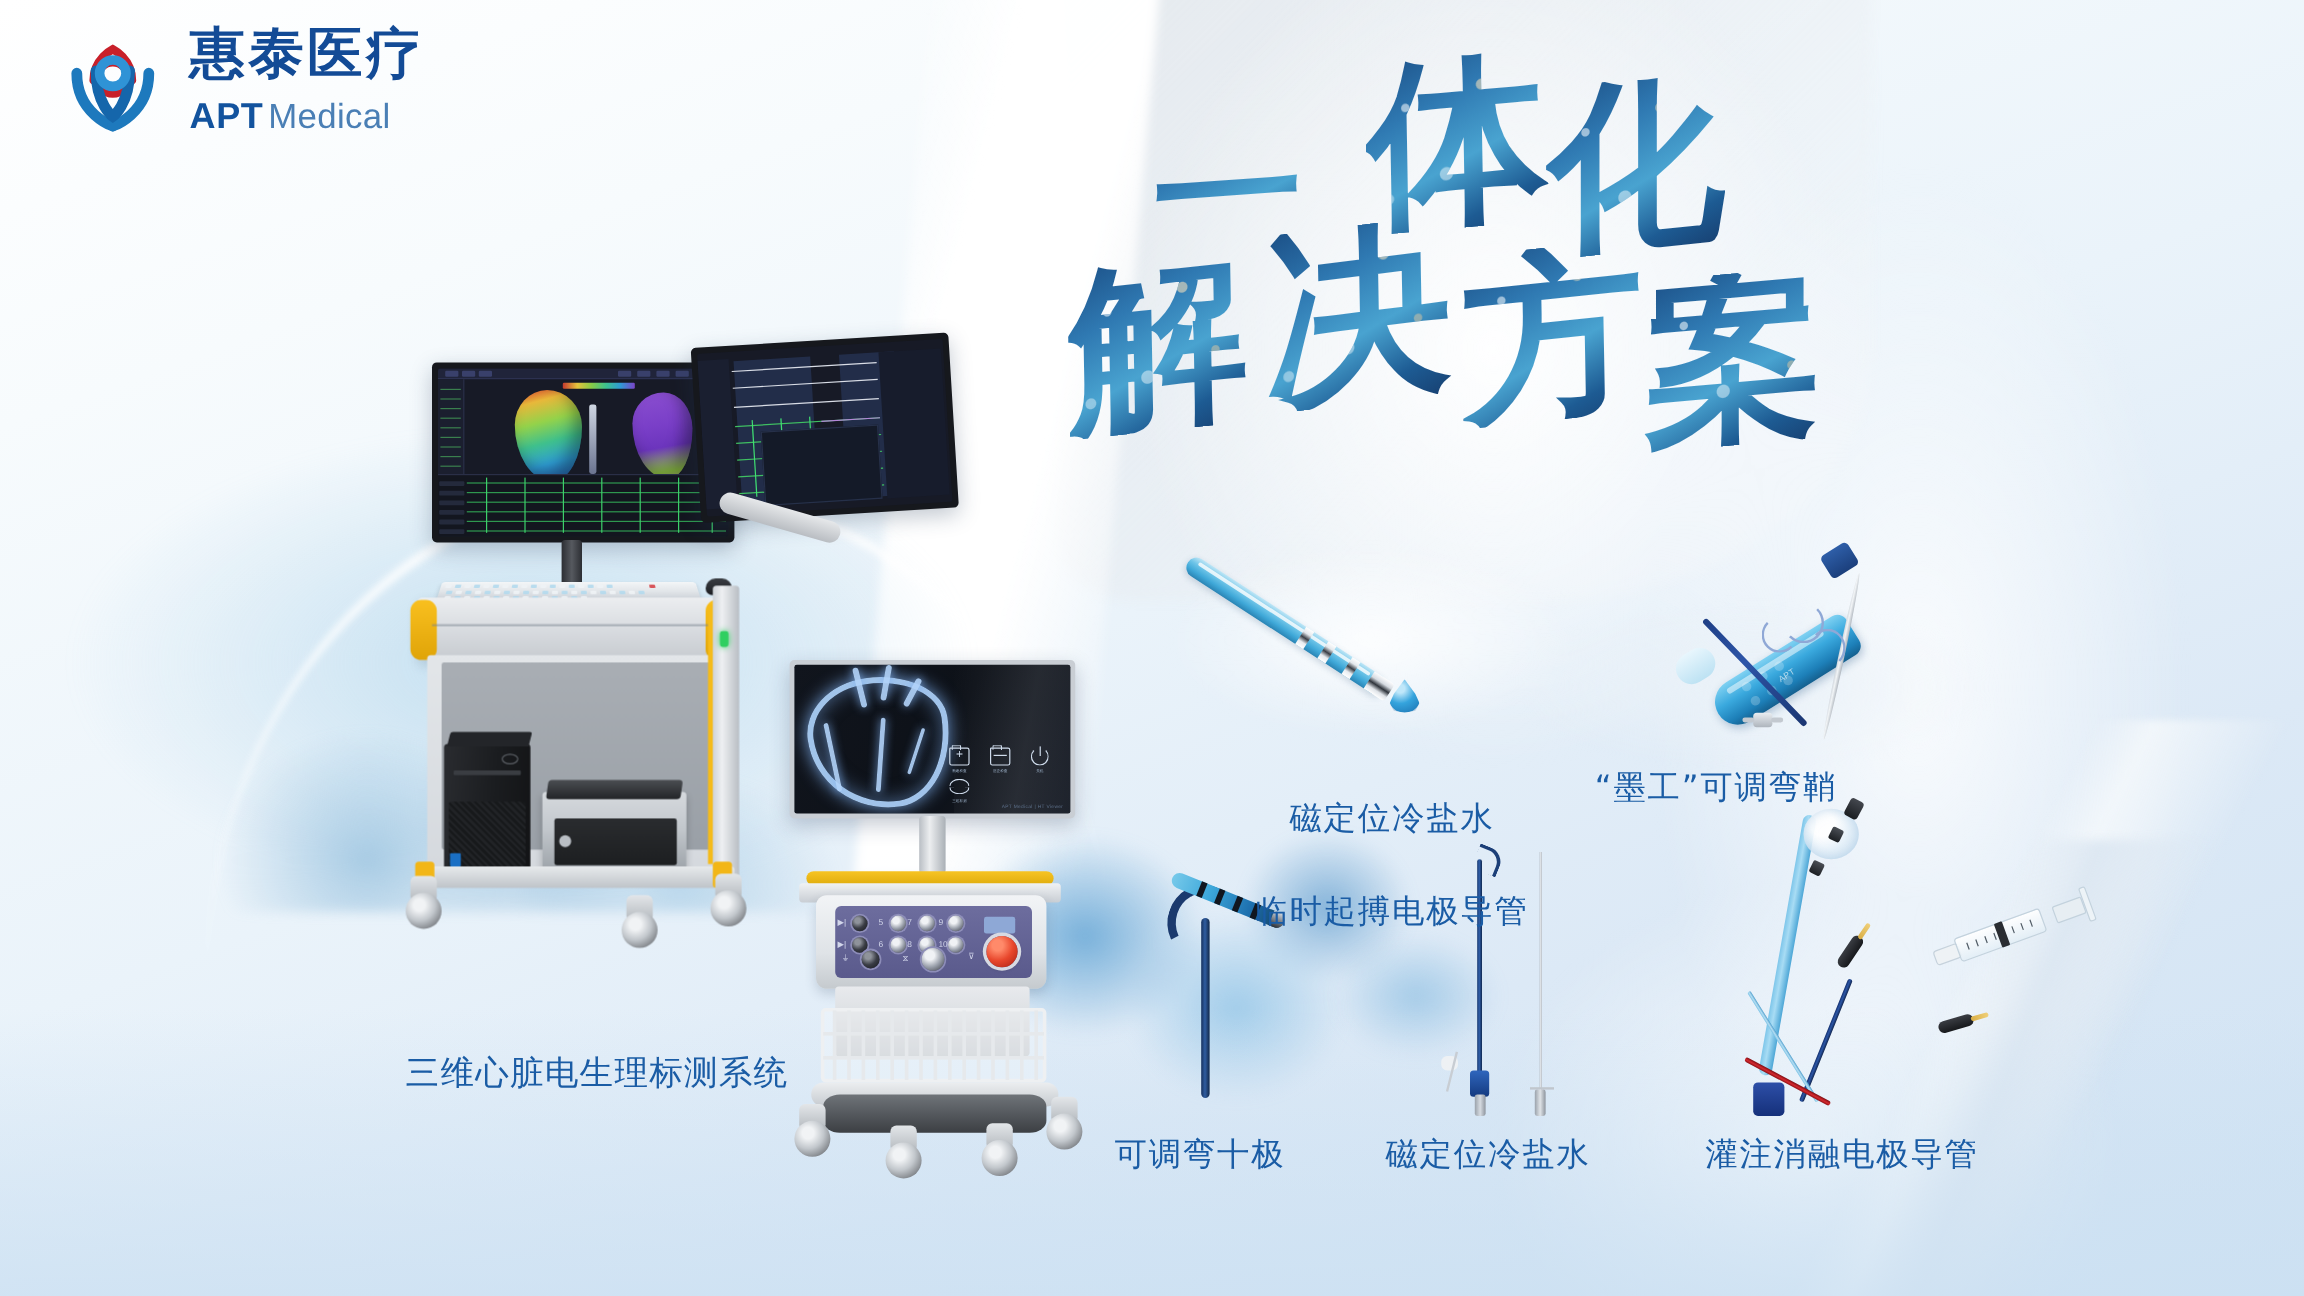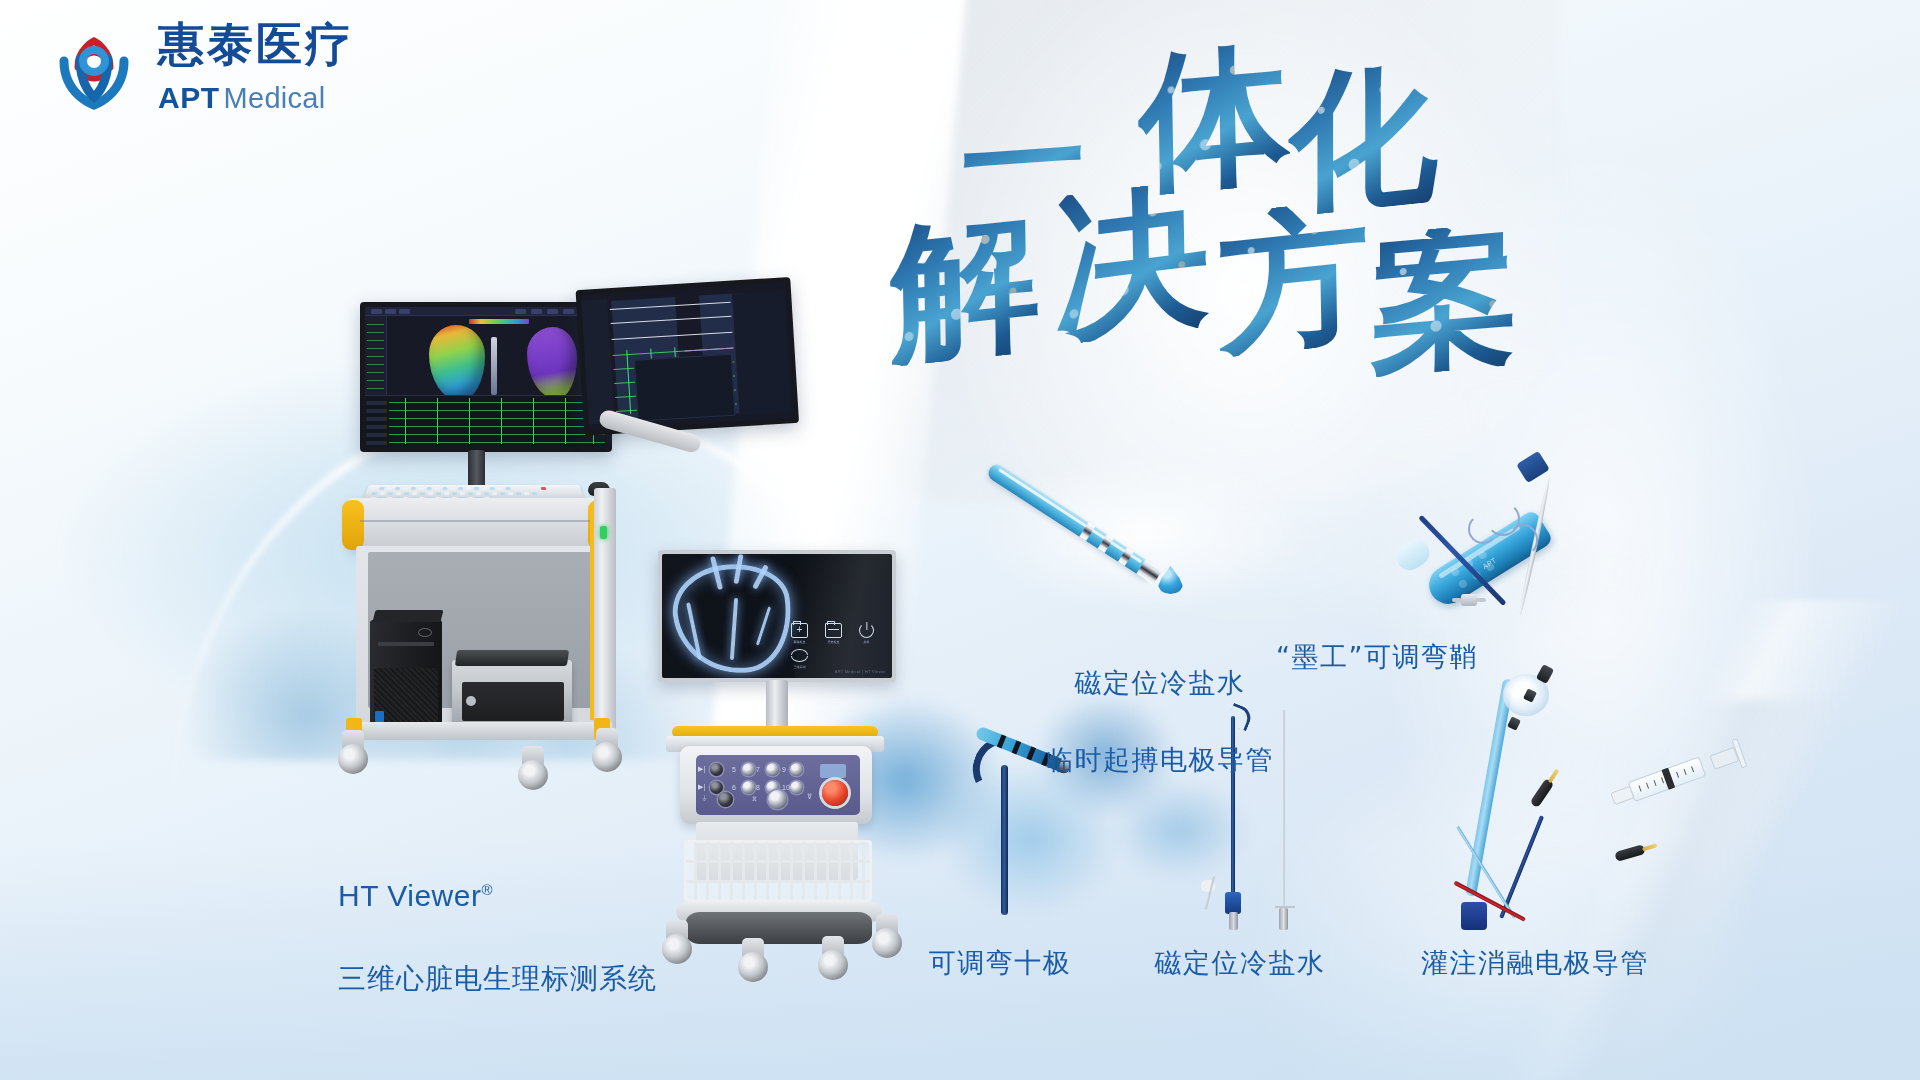--- a/index.html
+++ b/index.html
@@ -150,21 +150,21 @@
   .cap-htviewer {
     left: 338px; top: 832px; text-align: left; line-height: 1.5;
   }
   .cap-htviewer .en {
     display: block; font-size: 30px; font-weight: 400; letter-spacing: .5px;
     font-family: "Liberation Sans", sans-serif; color: #1a5ca5;
   }
   .cap-htviewer .en sup { font-size: 15px; vertical-align: super; }
   .cap-htviewer .cn { display: block; font-size: 28px; letter-spacing: 1px; }
   .cap-ablation  { left: 1020px; top: 626px; width: 280px; }
-  .cap-sheath    { left: 1247px; top: 638px; width: 260px; text-align: center; }
+  .cap-sheath    { left: 1300px; top: 638px; width: 260px; text-align: center; }
   .cap-decapolar { left: 900px;  top: 944px; width: 200px; }
   .cap-septal    { left: 1120px; top: 944px; width: 240px; }
   .cap-pacing    { left: 1400px; top: 944px; width: 270px; }
 
   
   #cart1 { position: absolute; left: 300px; top: 290px; width: 500px; height: 530px; }
 
   .mon { position: absolute; border-radius: 4px; background: #16181d; box-shadow: 0 6px 18px rgba(40,60,90,.28); }
   .mon-screen { position: absolute; inset: 5px; border-radius: 2px; overflow: hidden; background: #171a26; }
 
@@ -863,21 +863,20 @@
       <div class="tick" style="left:56px"></div>
         <div class="tick" style="left:64px"></div>
     </div>
     <div class="stop"></div>
     <div class="plunger"></div>
     <div class="flange"></div>
   </div>
 </div>
 
 <div class="cap cap-htviewer">
-  <span class="en"><span>HT Viewer</span><sup>®</sup></span>
   <span class="cn">三维心脏电生理标测系统</span>
 </div>
 
 <div class="cap cap-ablation">
   <div>磁定位冷盐水</div>
   <div>临时起搏电极导管</div>
 </div>
 
 <div class="cap cap-sheath">“墨工”可调弯鞘</div>
 <div class="cap cap-decapolar">可调弯十极</div>

